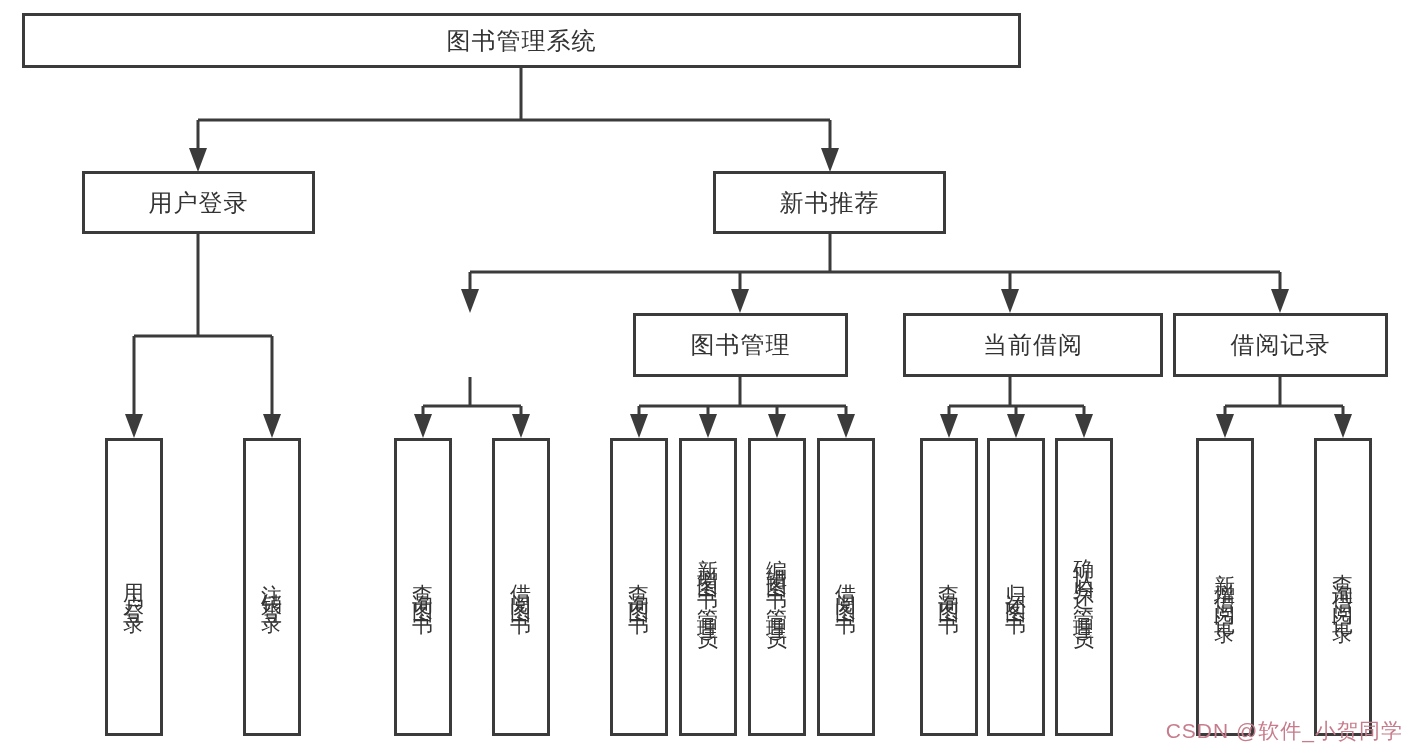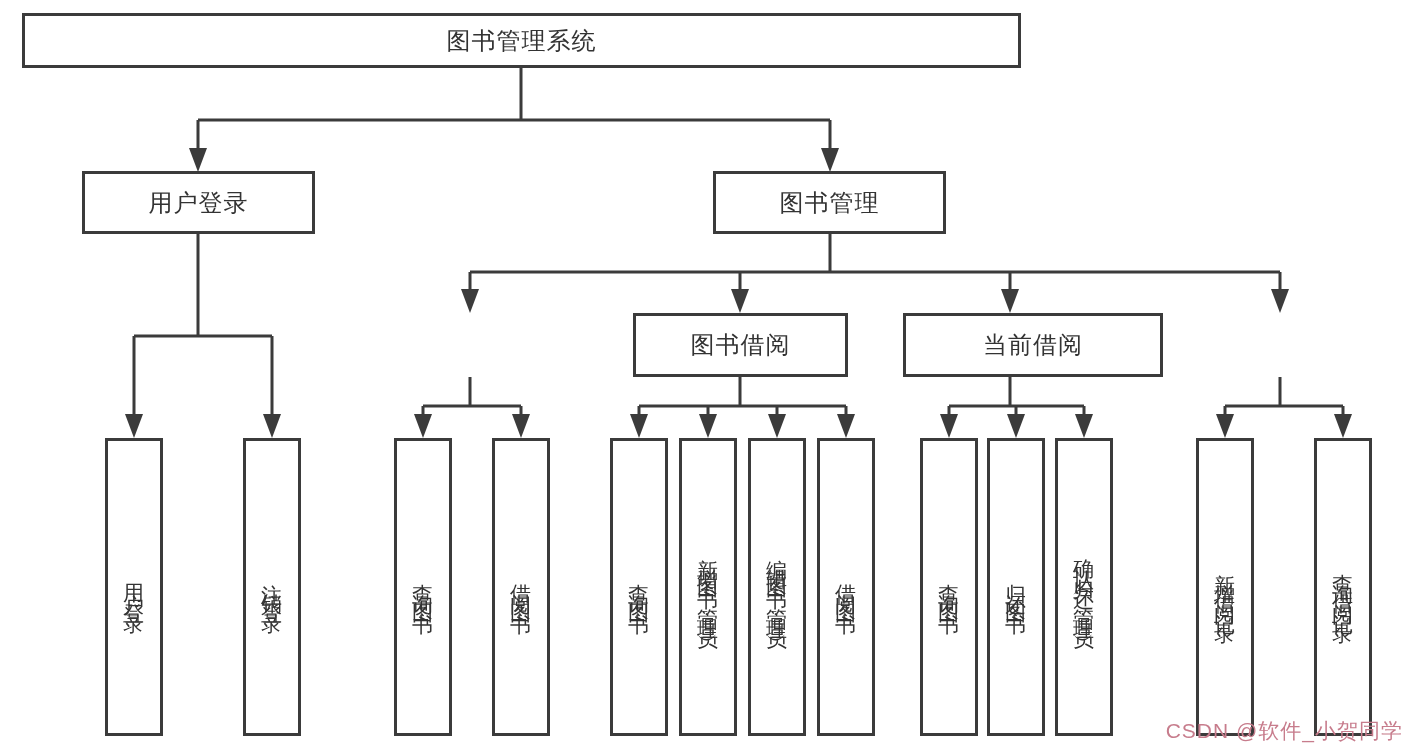--- a/index.html
+++ b/index.html
@@ -69,24 +69,25 @@
         <polygon points="1007,414 1025,414 1016,438"></polygon>
         <polygon points="1075,414 1093,414 1084,438"></polygon>
         <polygon points="1216,414 1234,414 1225,438"></polygon>
         <polygon points="1334,414 1352,414 1343,438"></polygon>
       </g>
   </svg>
 
   <div class="box hbox root" style="left:22px;top:13px;width:999px;height:55px">图书管理系统</div>
 
   <div class="box hbox" style="left:82px;top:171px;width:233px;height:63px">用户登录</div>
-  <div class="box hbox" style="left:713px;top:171px;width:233px;height:63px">图书管理</div>
+  <div class="box hbox" style="left:713px;top:171px;width:233px;height:63px">新书推荐</div>
 
-  <div class="box hbox" style="left:633px;top:313px;width:215px;height:64px">图书借阅</div>
+  <div class="box hbox" style="left:633px;top:313px;width:215px;height:64px">图书管理</div>
   <div class="box hbox" style="left:903px;top:313px;width:260px;height:64px">当前借阅</div>
+  <div class="box hbox" style="left:1173px;top:313px;width:215px;height:64px">借阅记录</div>
 
   <div class="box leafv" style="left:105px;top:438px;width:58px;height:298px">
     <span class="vtext">用户登录</span>
   </div>
   <div class="box leafv" style="left:243px;top:438px;width:58px;height:298px">
     <span class="vtext">注销登录</span>
   </div>
 
   <div class="box leafv" style="left:394px;top:438px;width:58px;height:298px">
     <span class="vtext">查询图书</span>

